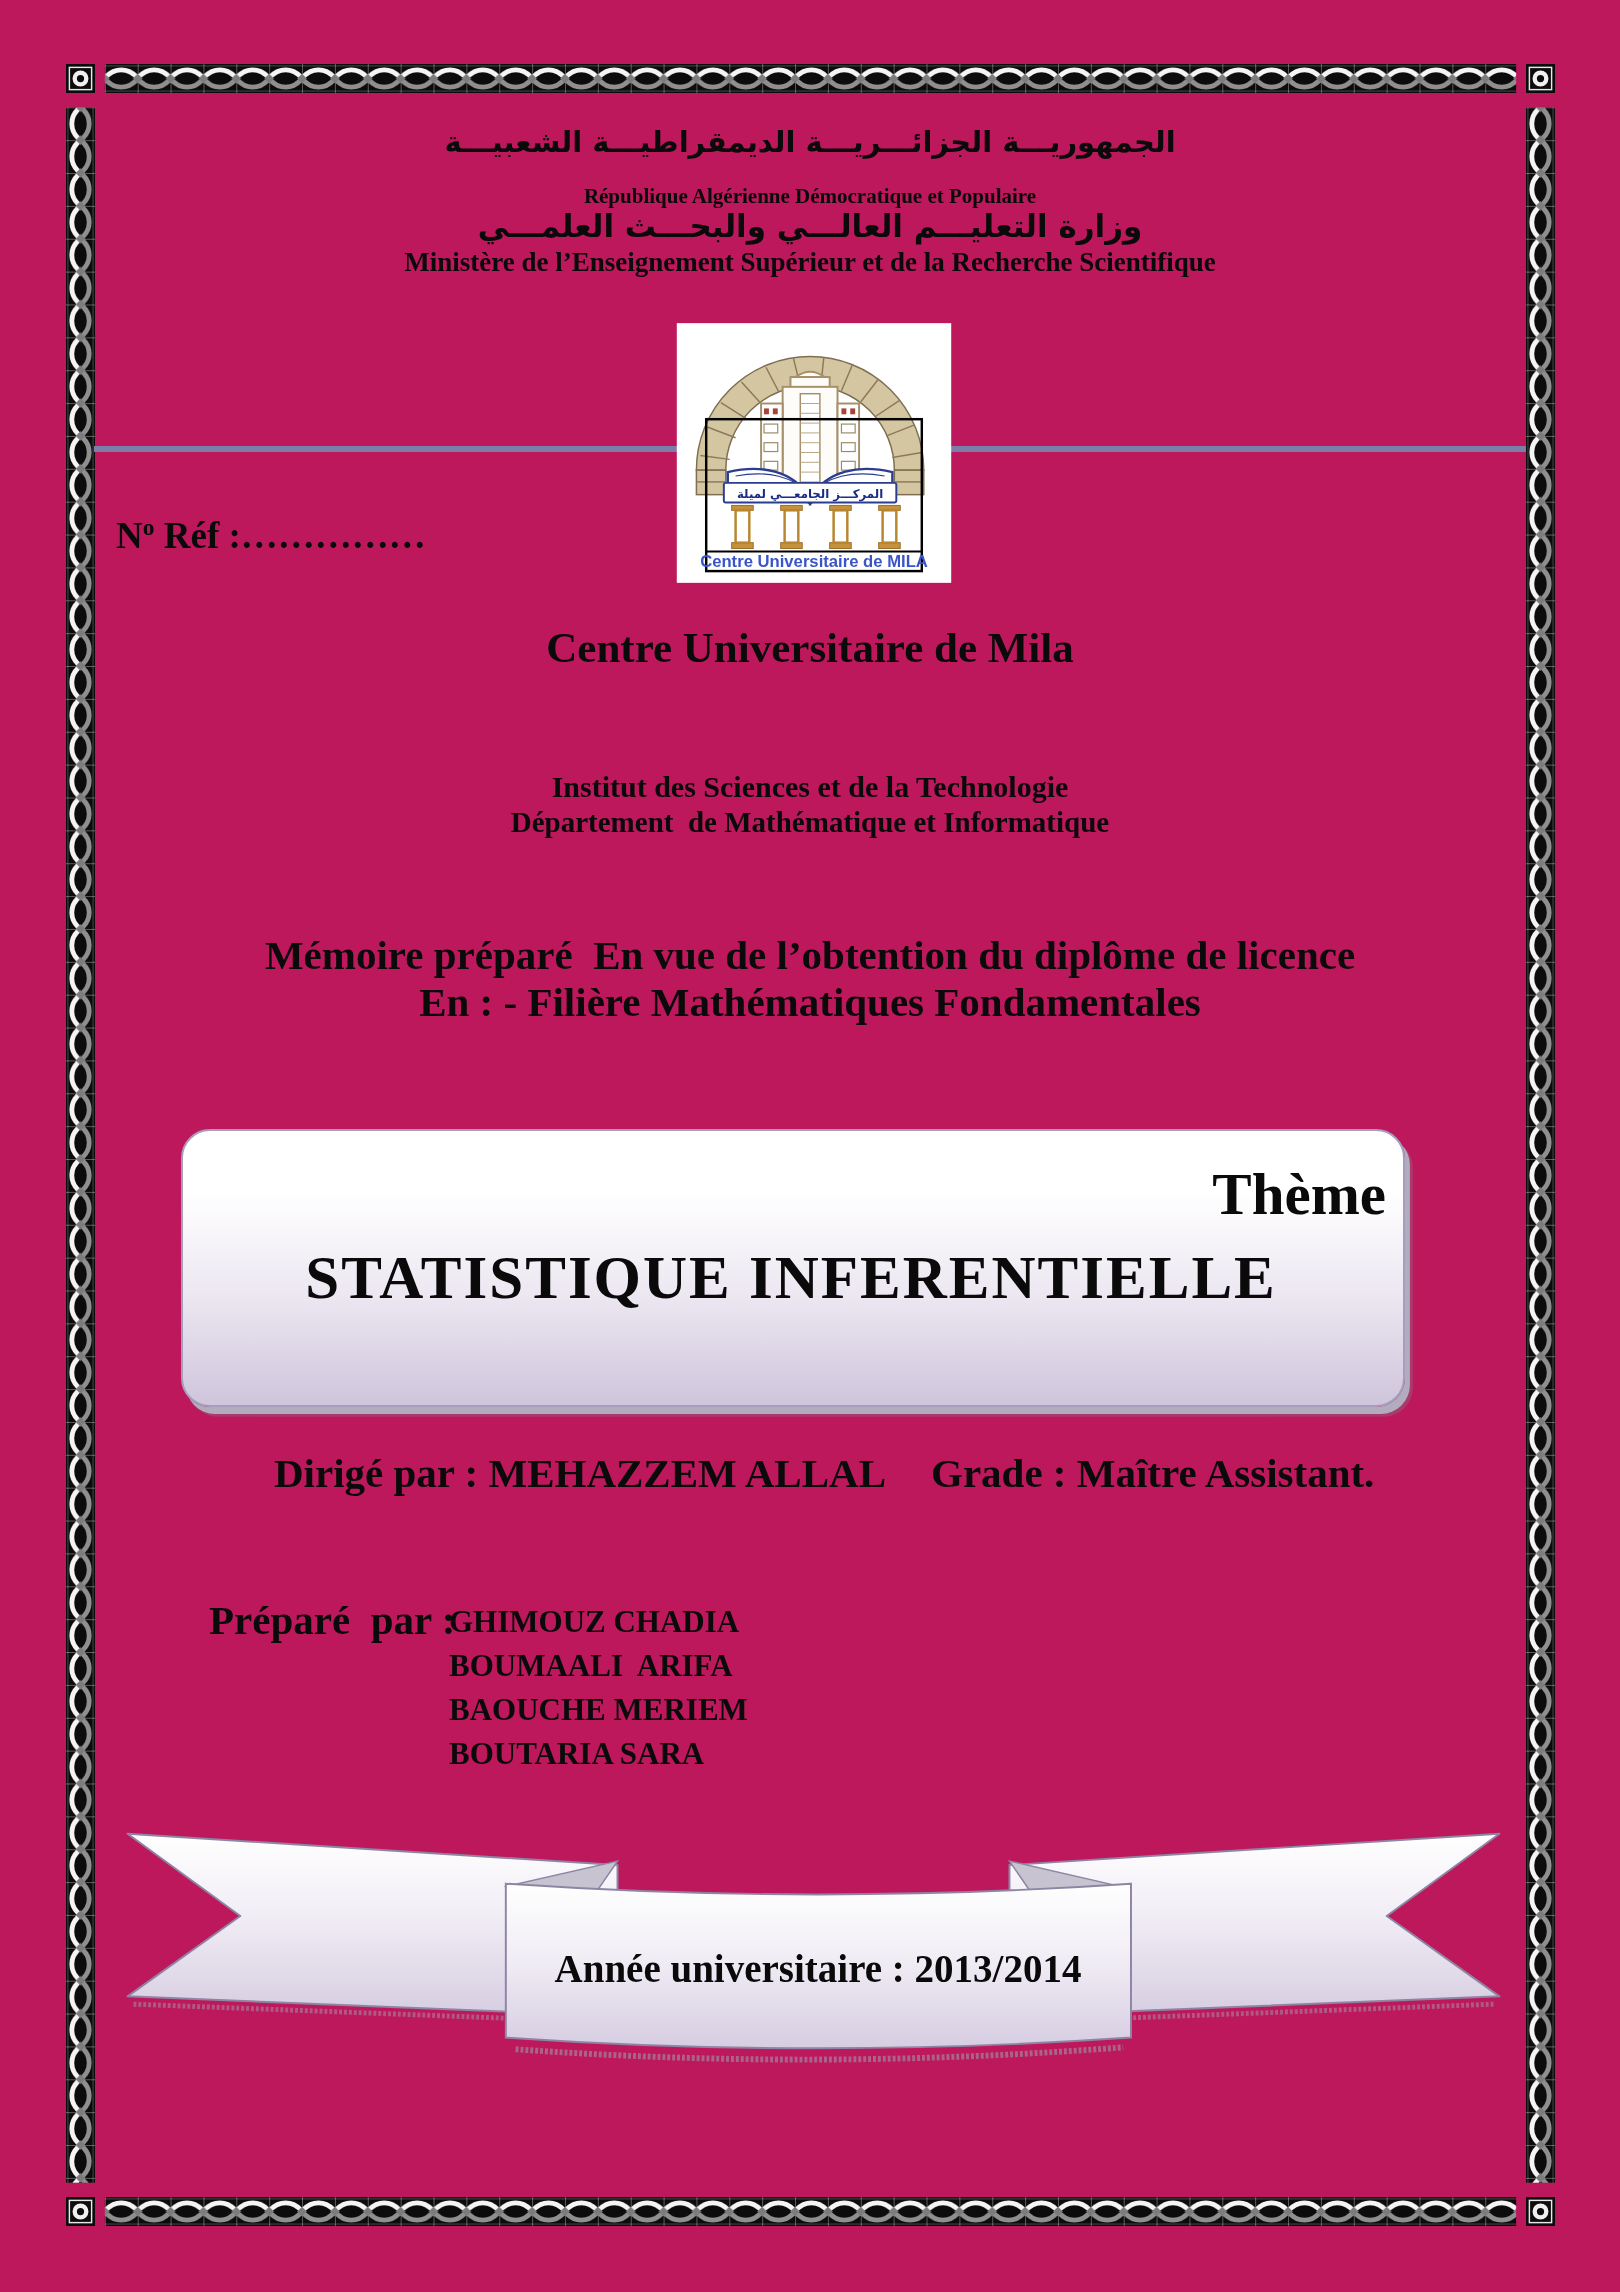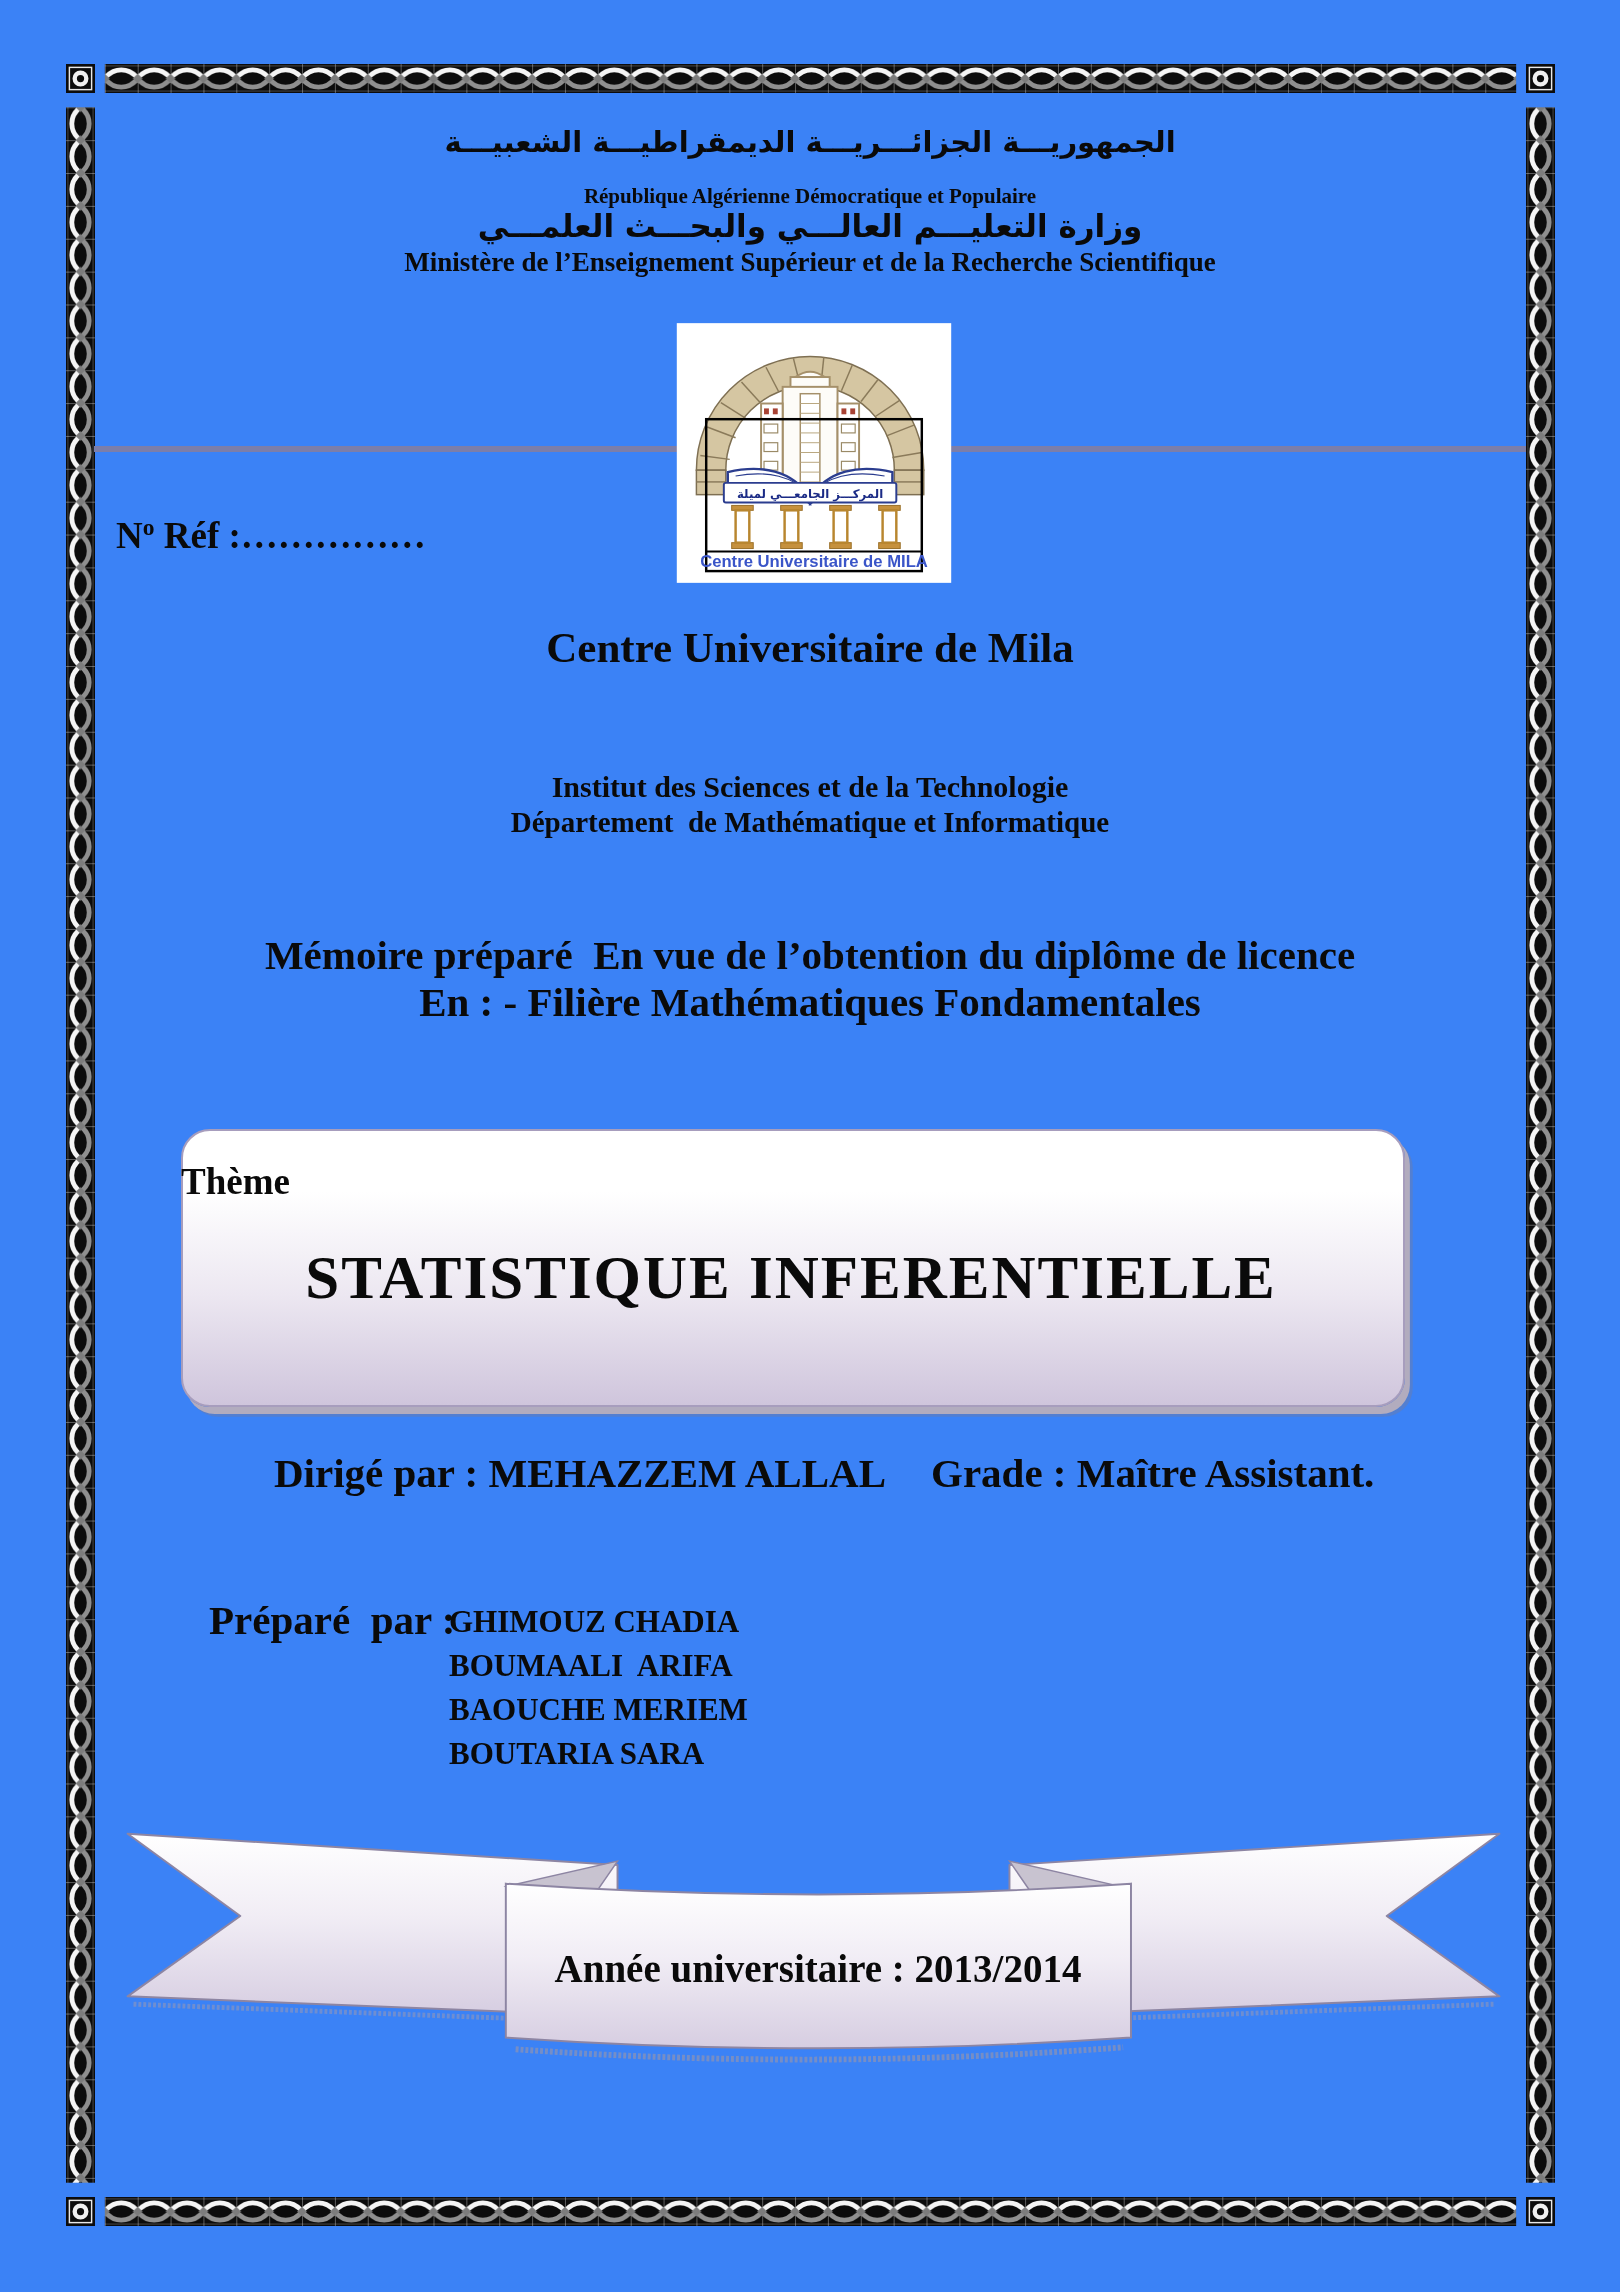--- a/index.html
+++ b/index.html
@@ -1,16 +1,16 @@
 <!DOCTYPE html>
 <html><head>
 <meta charset="utf-8">
 <style>
   html,body{margin:0;padding:0;background:#ffffff;}
-  .page{position:relative;width:1620px;height:2293px;background:#3b82f6;overflow:hidden;
+  .page{position:relative;width:1620px;height:2293px;background:#be185d;overflow:hidden;
         font-family:"Liberation Serif",serif;color:#0a0a0a;}
   .abs{position:absolute;}
   .ctr{left:94px;width:1432px;text-align:center;}
   
   .frame{position:absolute;}
   
   .ar1{top:125px;font-family:"DejaVu Sans",sans-serif;font-weight:bold;font-size:29px;direction:rtl;}
   .fr1{top:184px;font-weight:bold;font-size:21px;}
   .ar2{top:208px;font-family:"DejaVu Sans",sans-serif;font-weight:bold;font-size:31px;direction:rtl;}
   .fr2{top:247px;font-weight:bold;font-size:27px;}
@@ -18,21 +18,21 @@
   .refline sup{font-size:23.5px;}
   .accent-line{left:94px;top:446px;width:1432px;height:5.9px;background:#7c7ea9;}
   .univ{top:623px;font-weight:bold;font-size:43px;}
   .inst{top:770px;font-weight:bold;font-size:30px;}
   .dept{top:806px;font-weight:bold;font-size:29px;}
   .mem1{top:931px;font-weight:bold;font-size:41px;}
   .mem2{top:978px;font-weight:bold;font-size:41px;}
   .theme-box{left:181px;top:1129px;width:1220px;height:274px;border:2px solid #a79dbd;border-radius:29px;
     background:linear-gradient(180deg,#ffffff 0%,#ffffff 22%,#ece7f1 60%,#cfc5dc 100%);
     box-shadow:4.9px 6.9px 0 #b2acbe, 7.8px 9.8px 0 rgba(130,124,140,.35);}
-  .theme-label{left:181px;top:1160px;width:1220px;text-align:left;font-weight:bold;font-size:37px;}
+  .theme-label{left:166px;top:1160px;width:1220px;text-align:right;font-weight:bold;font-size:59px;}
   .theme-title{left:181px;top:1221px;width:1220px;text-align:center;font-weight:bold;font-size:61px;letter-spacing:2px;margin-top:22px;}
   .dirige{left:274px;top:1449px;font-weight:bold;font-size:41px;white-space:nowrap;}
   .grade{left:931px;top:1449px;font-weight:bold;font-size:41px;white-space:nowrap;}
   .prep-label{left:209px;top:1596px;font-weight:bold;font-size:41px;white-space:nowrap;}
   .names{left:449px;top:1600px;font-weight:bold;font-size:31px;}
   .names div{height:44px;line-height:44px;white-space:nowrap;}
   .ribbon{left:108px;top:1818px;}
   .banner-text{left:525px;top:1946px;width:586px;text-align:center;font-weight:bold;font-size:39px;white-space:nowrap;}
   .logo{left:667px;top:323px;}
 </style>

